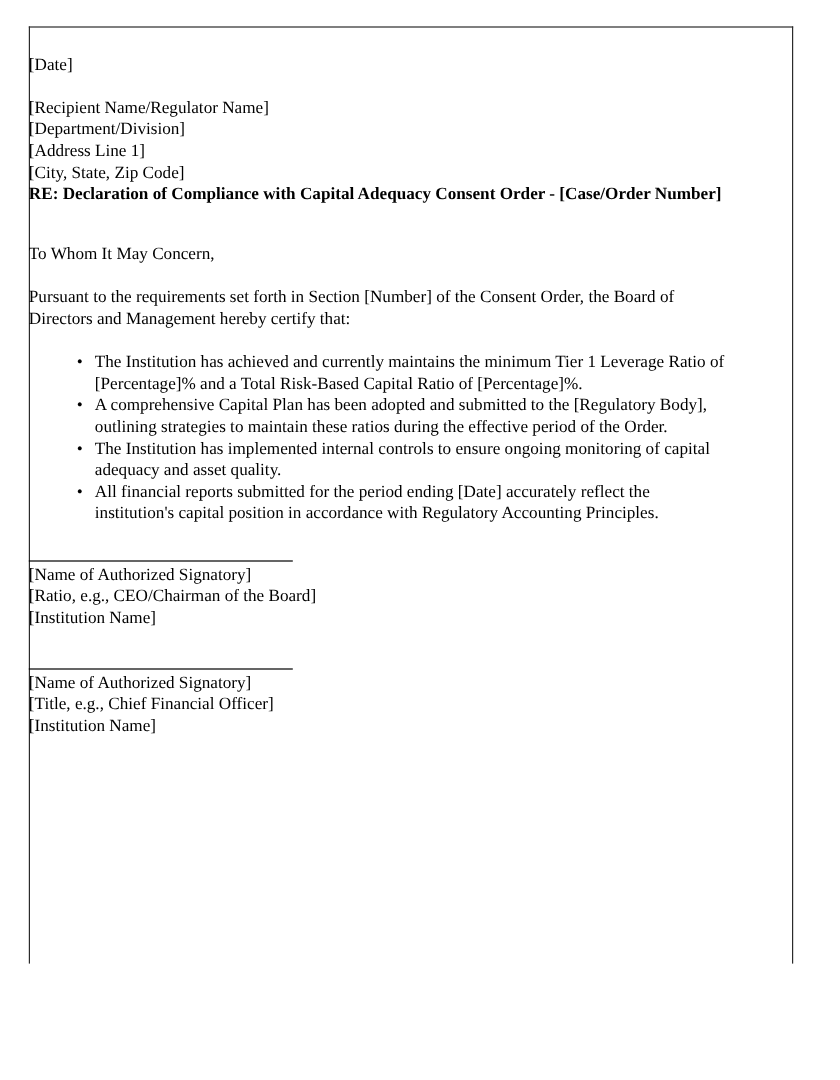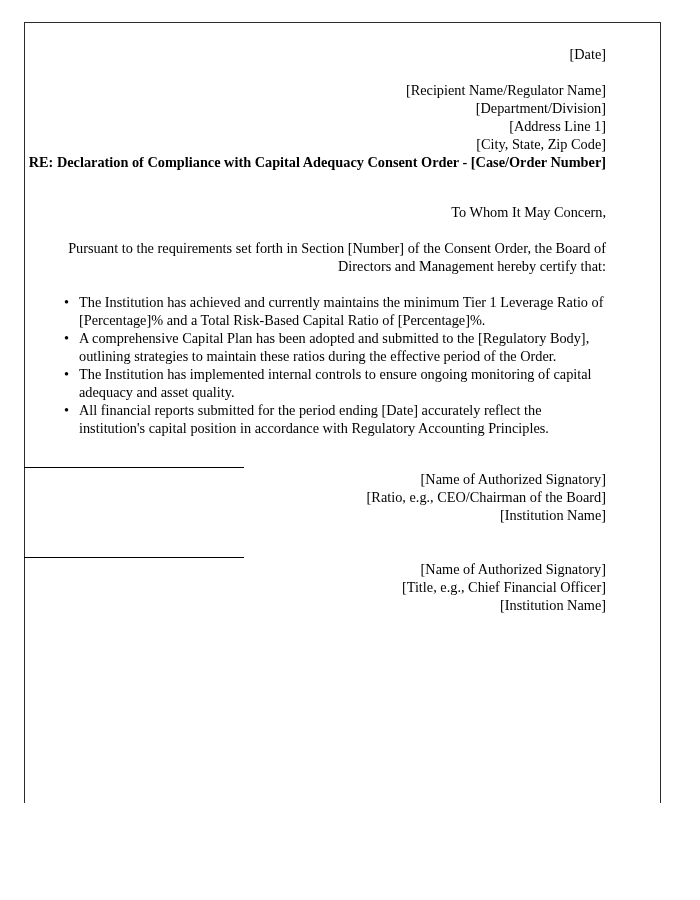--- a/index.html
+++ b/index.html
@@ -33,27 +33,27 @@
     position: absolute;
     left: 24px;
     top: 22px;
     width: 582px;
     font-size: 14.3px;
     line-height: 18px;
   }
 
   .para {
     margin: 0;
-    text-align: right;
+    text-align: left;
   }
 
   .date-line { margin-top: 23px; }
 
   .addr-block { margin-top: 18px; }
-  .addr-block .para { white-space: nowrap; padding-left: 17px; }
+  .addr-block .para { white-space: nowrap; }
 
   .re-line {
     margin-top: 0;
     font-weight: bold;
   }
 
   .salutation { margin-top: 32px; }
 
   .body-para { margin-top: 18px; }
 

